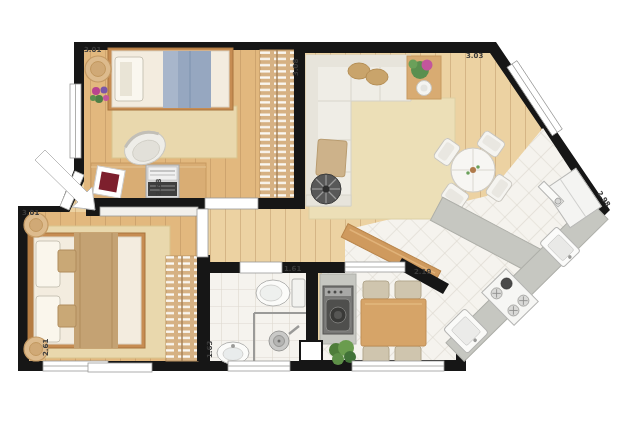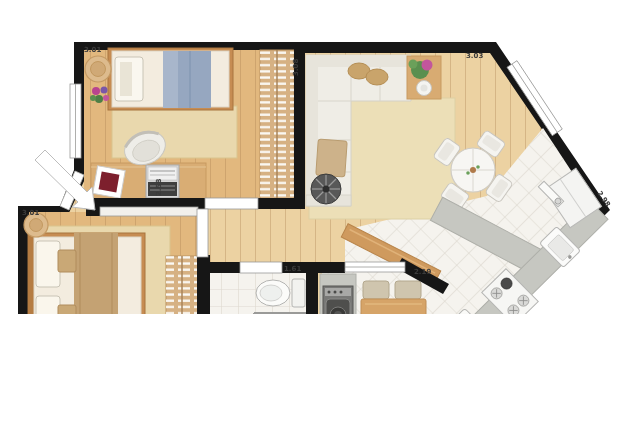--- a/index.html
+++ b/index.html
@@ -1,16 +1,16 @@
 <!DOCTYPE html>
 <html><head>
 <meta charset="utf-8">
 <style>
   html,body{margin:0;padding:0;background:#ffffff;}
-  .stage{position:relative;width:635px;height:314px;background:#ffffff;overflow:hidden;
+  .stage{position:relative;width:635px;height:447px;background:#ffffff;overflow:hidden;
          font-family:"DejaVu Sans", sans-serif;}
   svg{position:absolute;left:0;top:0;}
   text.dim{font-family:"DejaVu Sans", sans-serif;font-size:7px;font-weight:bold;fill:#3b3b3b;}
 </style>
 </head>
 <body>
 
 <div class="stage">
 <svg width="635" height="447" viewBox="0 0 635 447">
 

